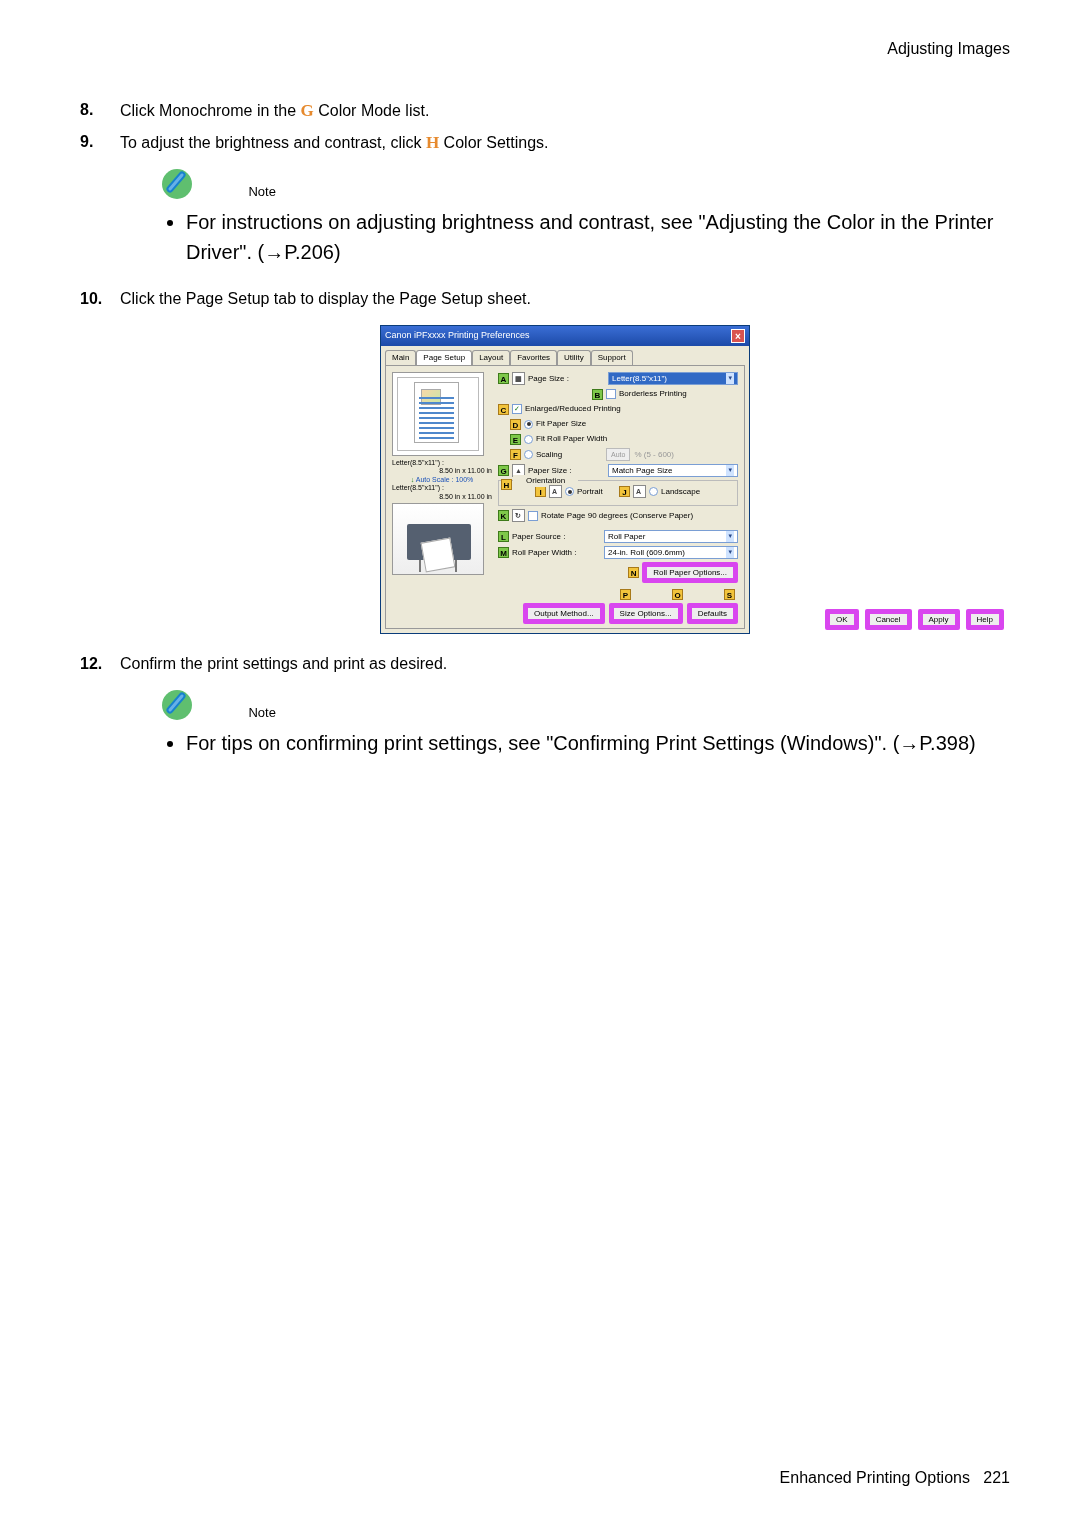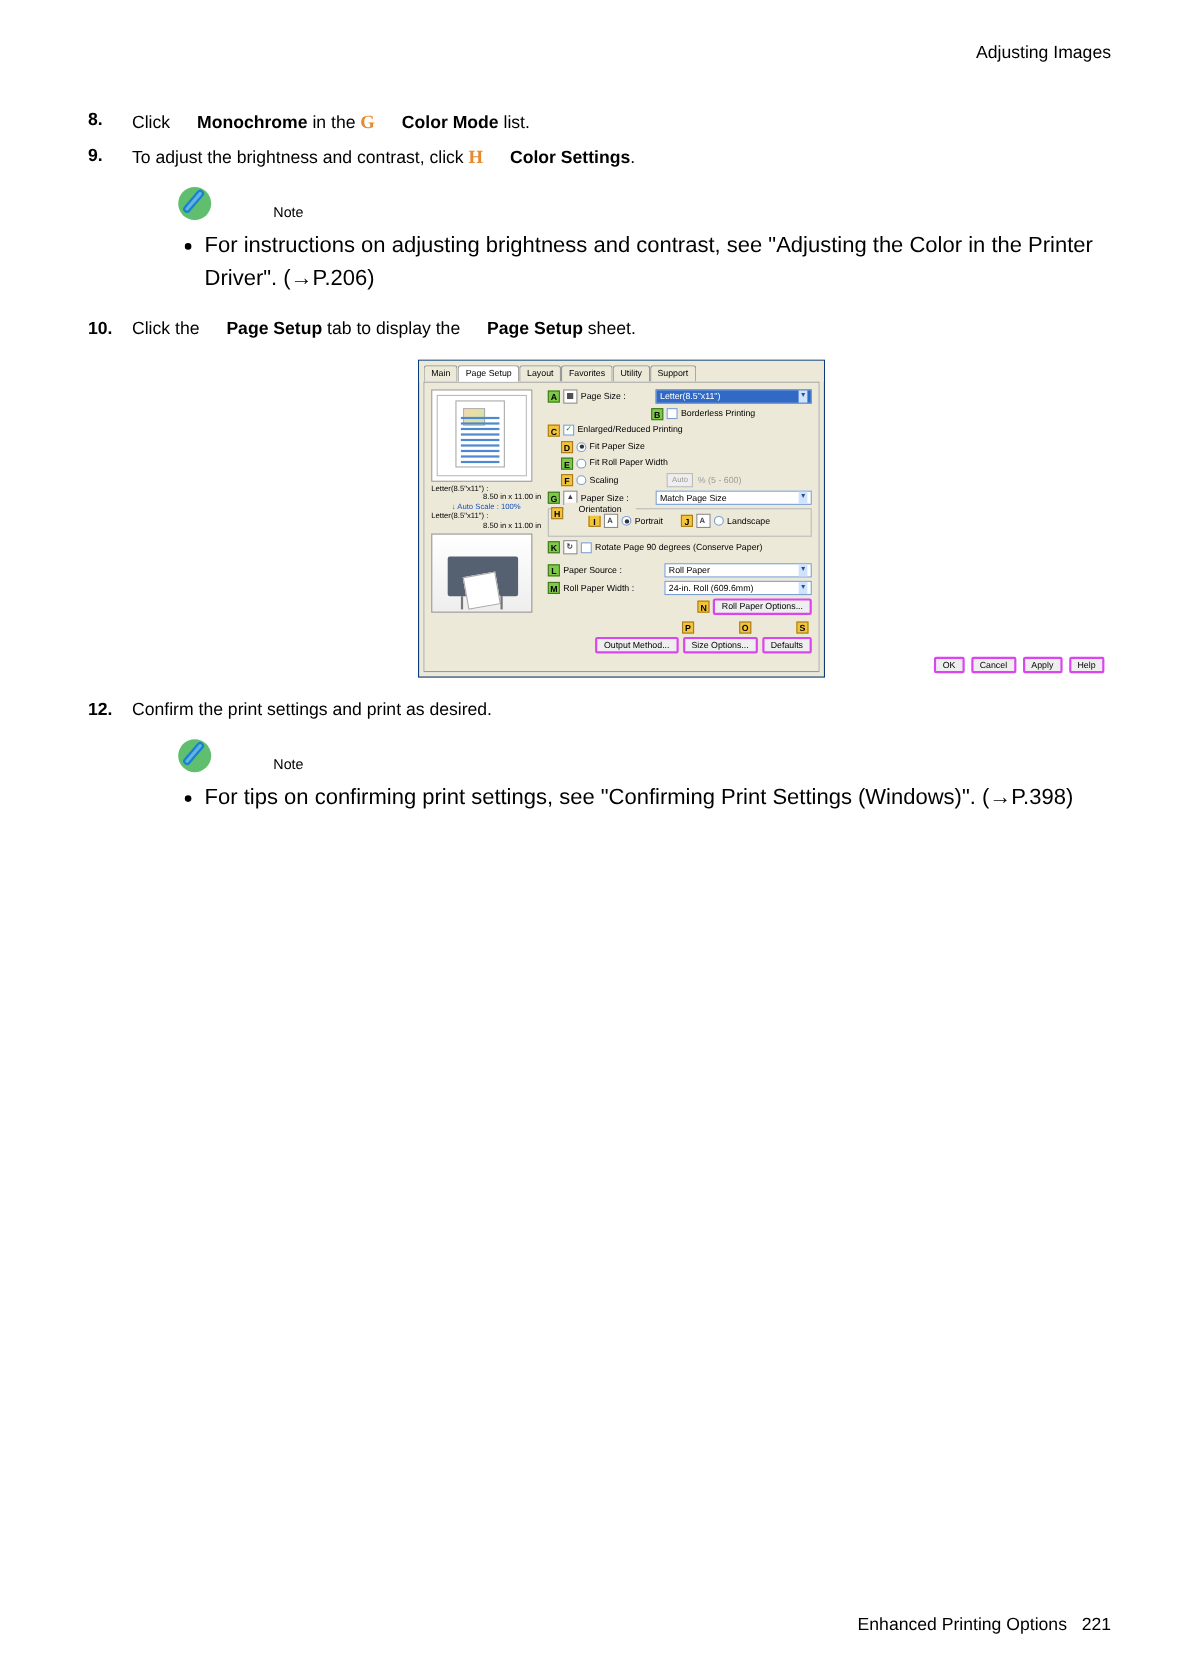--- a/index.html
+++ b/index.html
@@ -33,21 +33,21 @@
       left: 0;
       font-weight: bold;
       color: #000;
     }
     .letter-g, .letter-h, .letter-a, .letter-l {
       font-family: Georgia, 'Times New Roman', serif;
       font-weight: bold;
       color: #e68a2e;
       font-size: 17px;
     }
-    .strong { font-weight: bold; margin-left: 20px; }
+    .strong { font-weight: normal; }
     .note-icon {
       display: inline-block;
       width: 34px; height: 34px;
       vertical-align: middle;
       margin-right: 6px;
     }
     .note-block {
       margin: 12px 0 20px 40px;
     }
     .note-label {
@@ -254,21 +254,21 @@
     .tag-J { background: #f2c43c; border:1px solid #a87a1a;}
     .tag-K { background: #7ec84a; border:1px solid #3e7a1a;}
     .tag-L { background: #7ec84a; border:1px solid #3e7a1a;}
     .tag-M { background: #7ec84a; border:1px solid #3e7a1a;}
     .tag-N { background: #f2c43c; border:1px solid #a87a1a;}
     .tag-O { background: #f2c43c; border:1px solid #a87a1a;}
     .tag-P { background: #f2c43c; border:1px solid #a87a1a;}
     .tag-S { background: #f2c43c; border:1px solid #a87a1a;}
     .lbl {
       font-size: 8px;
-      width: 68px;
+      width: 80px;
     }
     .sel {
       flex: 1;
       border: 1px solid #7a9ed4;
       background: #fff;
       font-size: 8px;
       padding: 0 3px;
       height: 13px;
       display: flex;
       align-items: center;
@@ -345,21 +345,21 @@
       display: inline-block;
       border: 1px solid #bbb;
       background: #eee;
       font-size: 7px;
       padding: 0 4px;
       color: #999;
       height: 13px;
       line-height: 11px;
     }
     .btn {
-      border: 2px solid #d946ef;
+      border: 5px solid #d946ef;
       background: #eee;
       font-size: 8px;
       padding: 1px 6px;
       border-radius: 2px;
     }
     .bottom-btns {
       position: absolute;
       bottom: 4px;
       right: 6px;
       display: flex;
@@ -408,20 +408,24 @@
       </ul>
     </div>
   </li>
 
   <li>
     <span class="num">10.</span>
     <span>Click the </span><span class="strong">Page Setup</span><span> tab to display the </span><span class="strong">Page Setup</span><span> sheet.</span>
 
     <div class="dialog-wrap">
       <div class="dialog">
+        <div class="dlg-title">
+          <span>Canon iPFxxxx Printing Preferences</span>
+          <span class="close">×</span>
+        </div>
         <div class="tabs">
           <div class="tab">Main</div>
           <div class="tab active">Page Setup</div>
           <div class="tab">Layout</div>
           <div class="tab">Favorites</div>
           <div class="tab">Utility</div>
           <div class="tab">Support</div>
         </div>
         <div class="dlg-body">
           <div class="body-inner">

